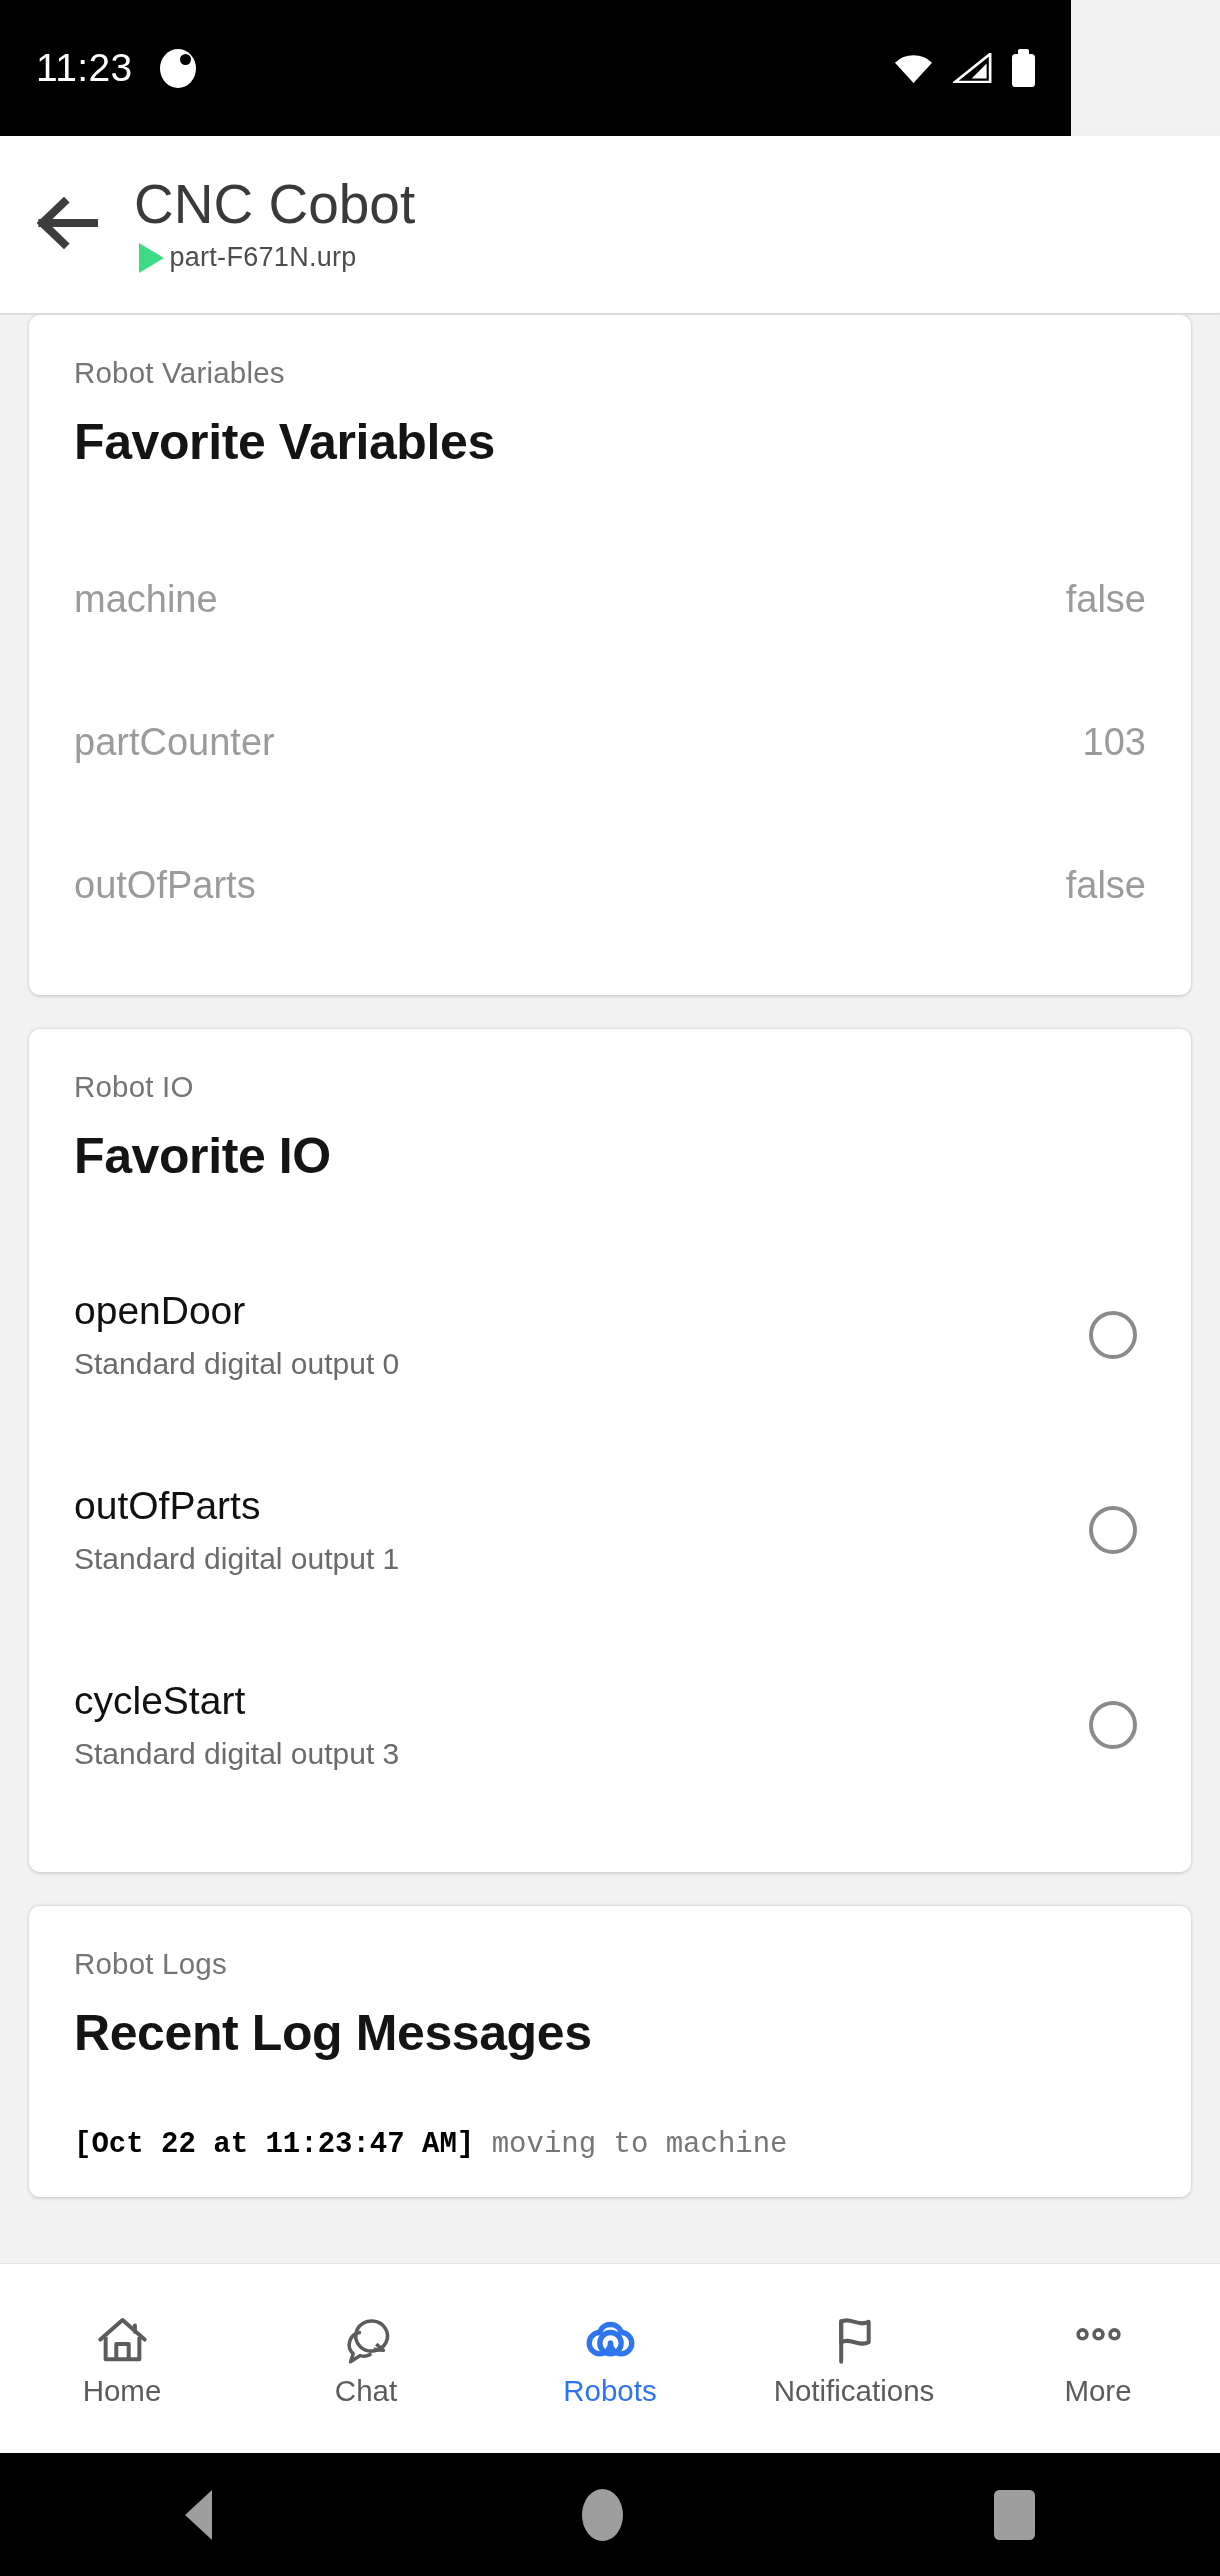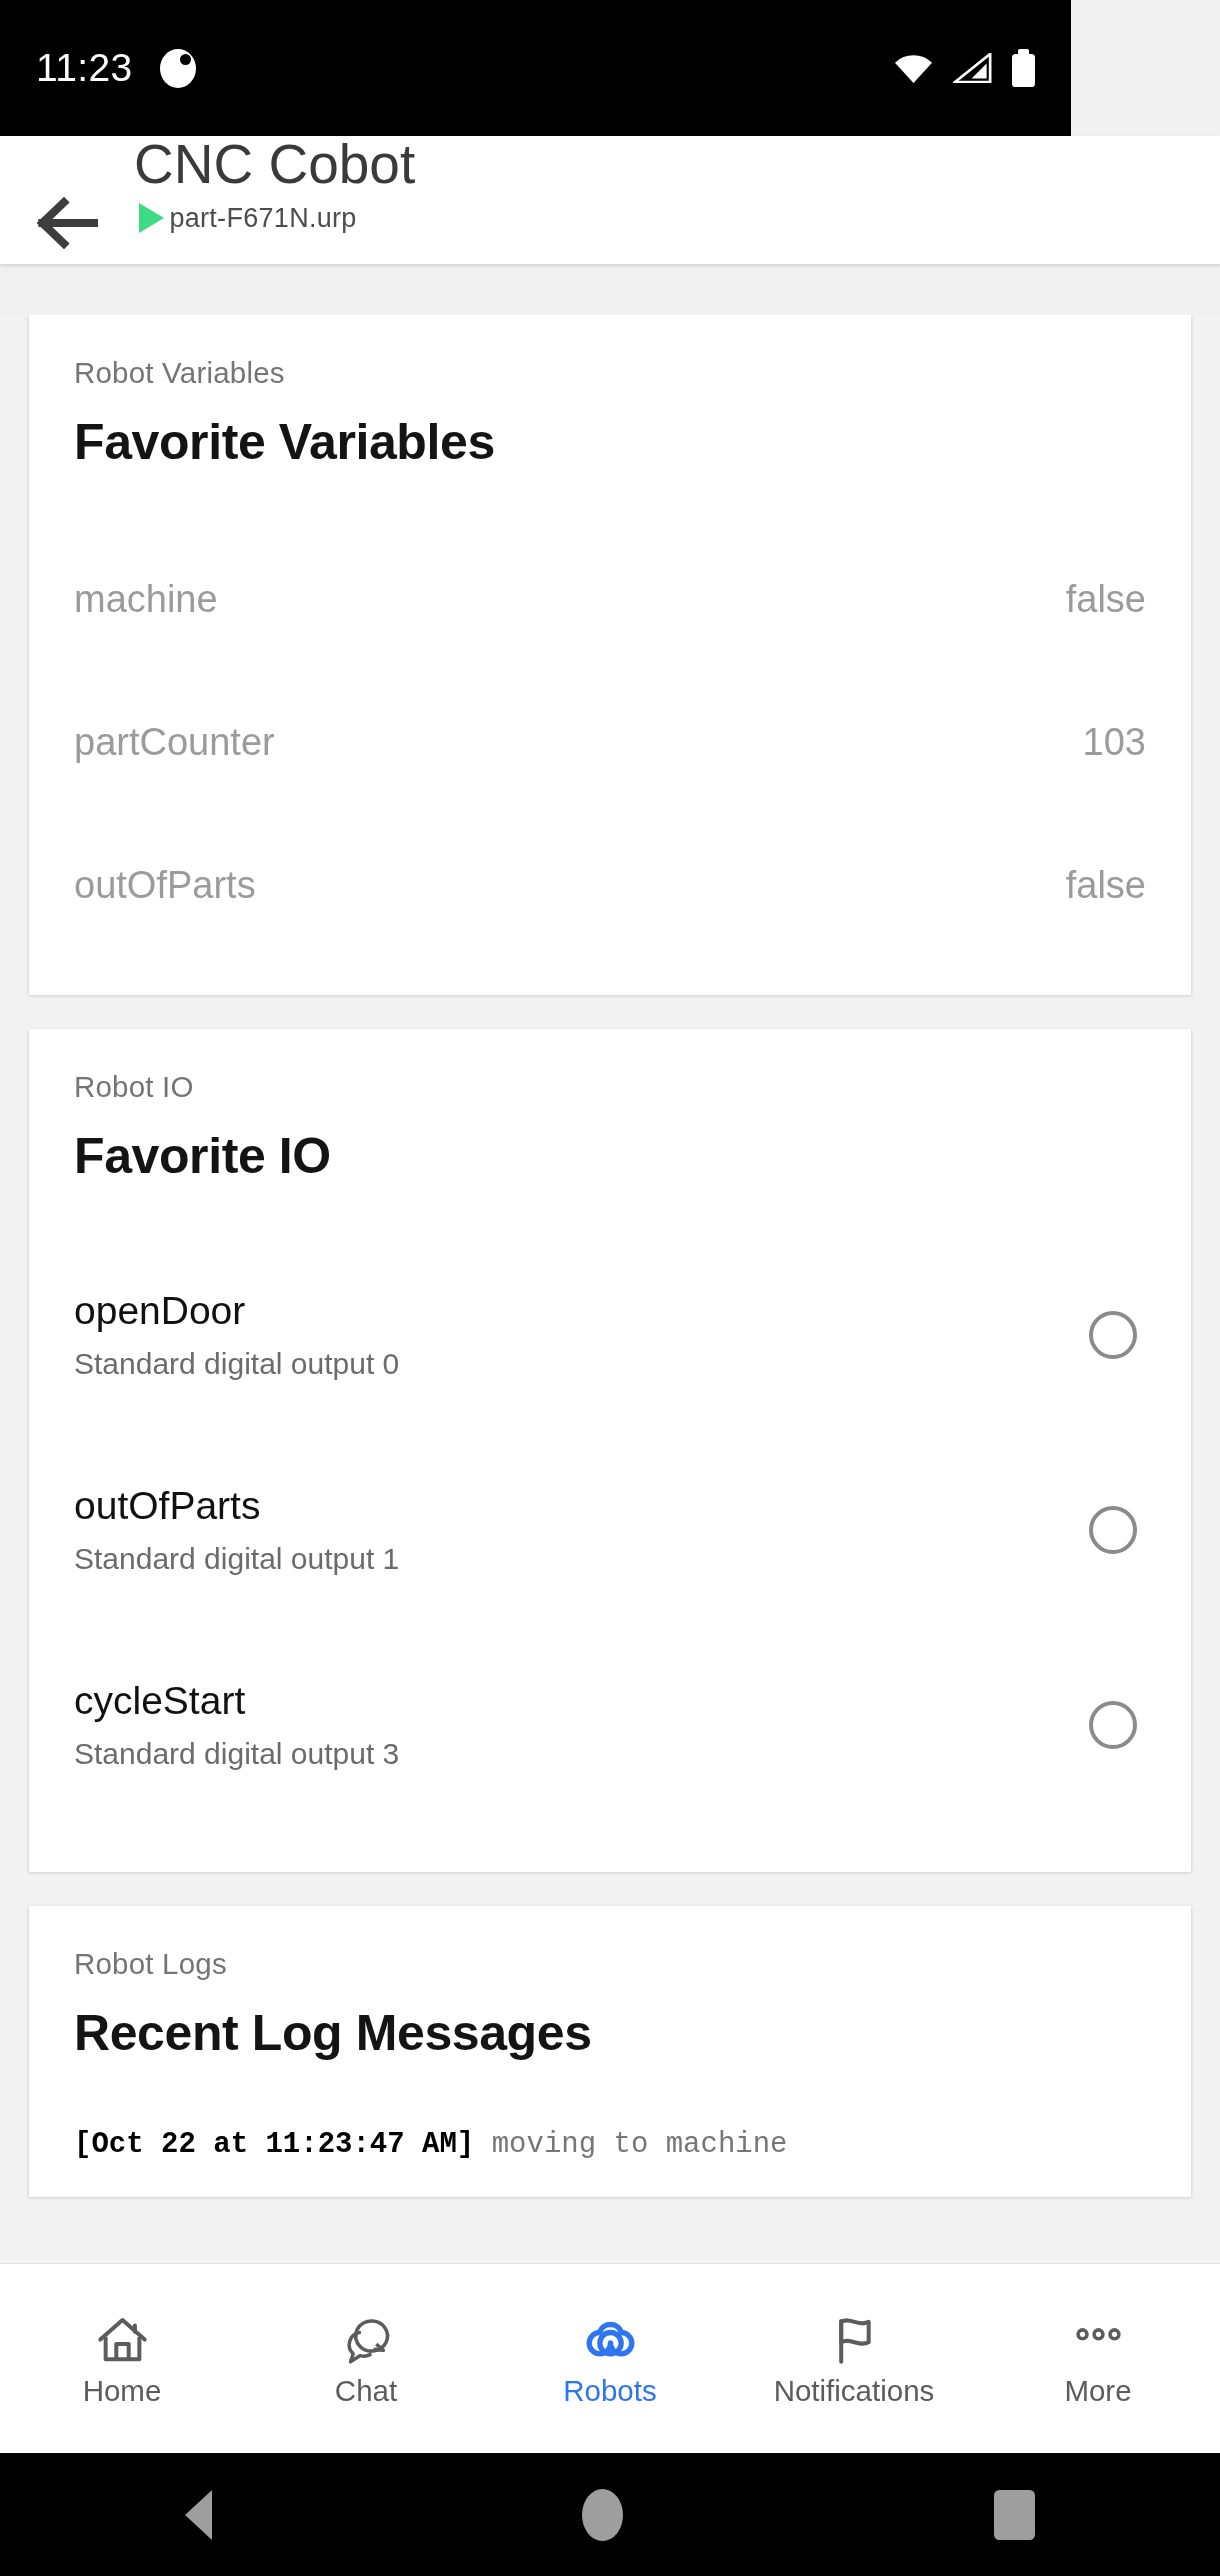--- a/index.html
+++ b/index.html
@@ -37,23 +37,23 @@
     position:absolute; left:0; top:4.5px; width:23px; height:33px;
     background:#ffffff; border-radius:3.6px;
   }
   .ico-batt .tip{
     position:absolute; left:6.3px; top:0; width:10.7px; height:6.3px;
     background:#ffffff; border-radius:1.8px 1.8px 0 0;
   }
 
   
   .app-bar{
-    position:absolute; top:136px; left:0; width:1220px; height:128px;
+    position:absolute; top:136px; left:0; width:1220px; height:177px;
     background:#ffffff;
-    display:flex; 
+    display:flex; align-items:center;
     box-shadow:0 1.8px 3.6px rgba(0,0,0,0.16);
   }
   .back-btn{
     width:134px; height:177px; display:flex; align-items:center; justify-content:center;
   }
   .titles{ display:flex; flex-direction:column; align-items:flex-start; }
   .app-title{
     font-size:55px; color:#3a3a3a; line-height:1.05; font-weight:400;
     margin-bottom:9px;
   }
@@ -66,21 +66,21 @@
   }
   .subtitle{ font-size:27px; color:#4d4d4d; letter-spacing:0.3px; }
 
   
   .content{
     position:absolute; top:315px; left:0; width:1220px; height:1948px;
     background:#f2f2f2; overflow:hidden;
   }
   .card{
     position:relative; margin:0 29px 34px 29px; background:#ffffff;
-    border-radius:0;
+    border-radius:11px;
     box-shadow:0 0.9px 3.6px rgba(0,0,0,0.20);
     padding:41px 45px 0 45px;
   }
   .card-eyebrow{
     font-size:29.5px; color:#757575; letter-spacing:0.2px; margin-bottom:23px;
   }
   .card-title{
     font-size:50px; color:#141414; font-weight:700; letter-spacing:-0.4px;
   }
 

